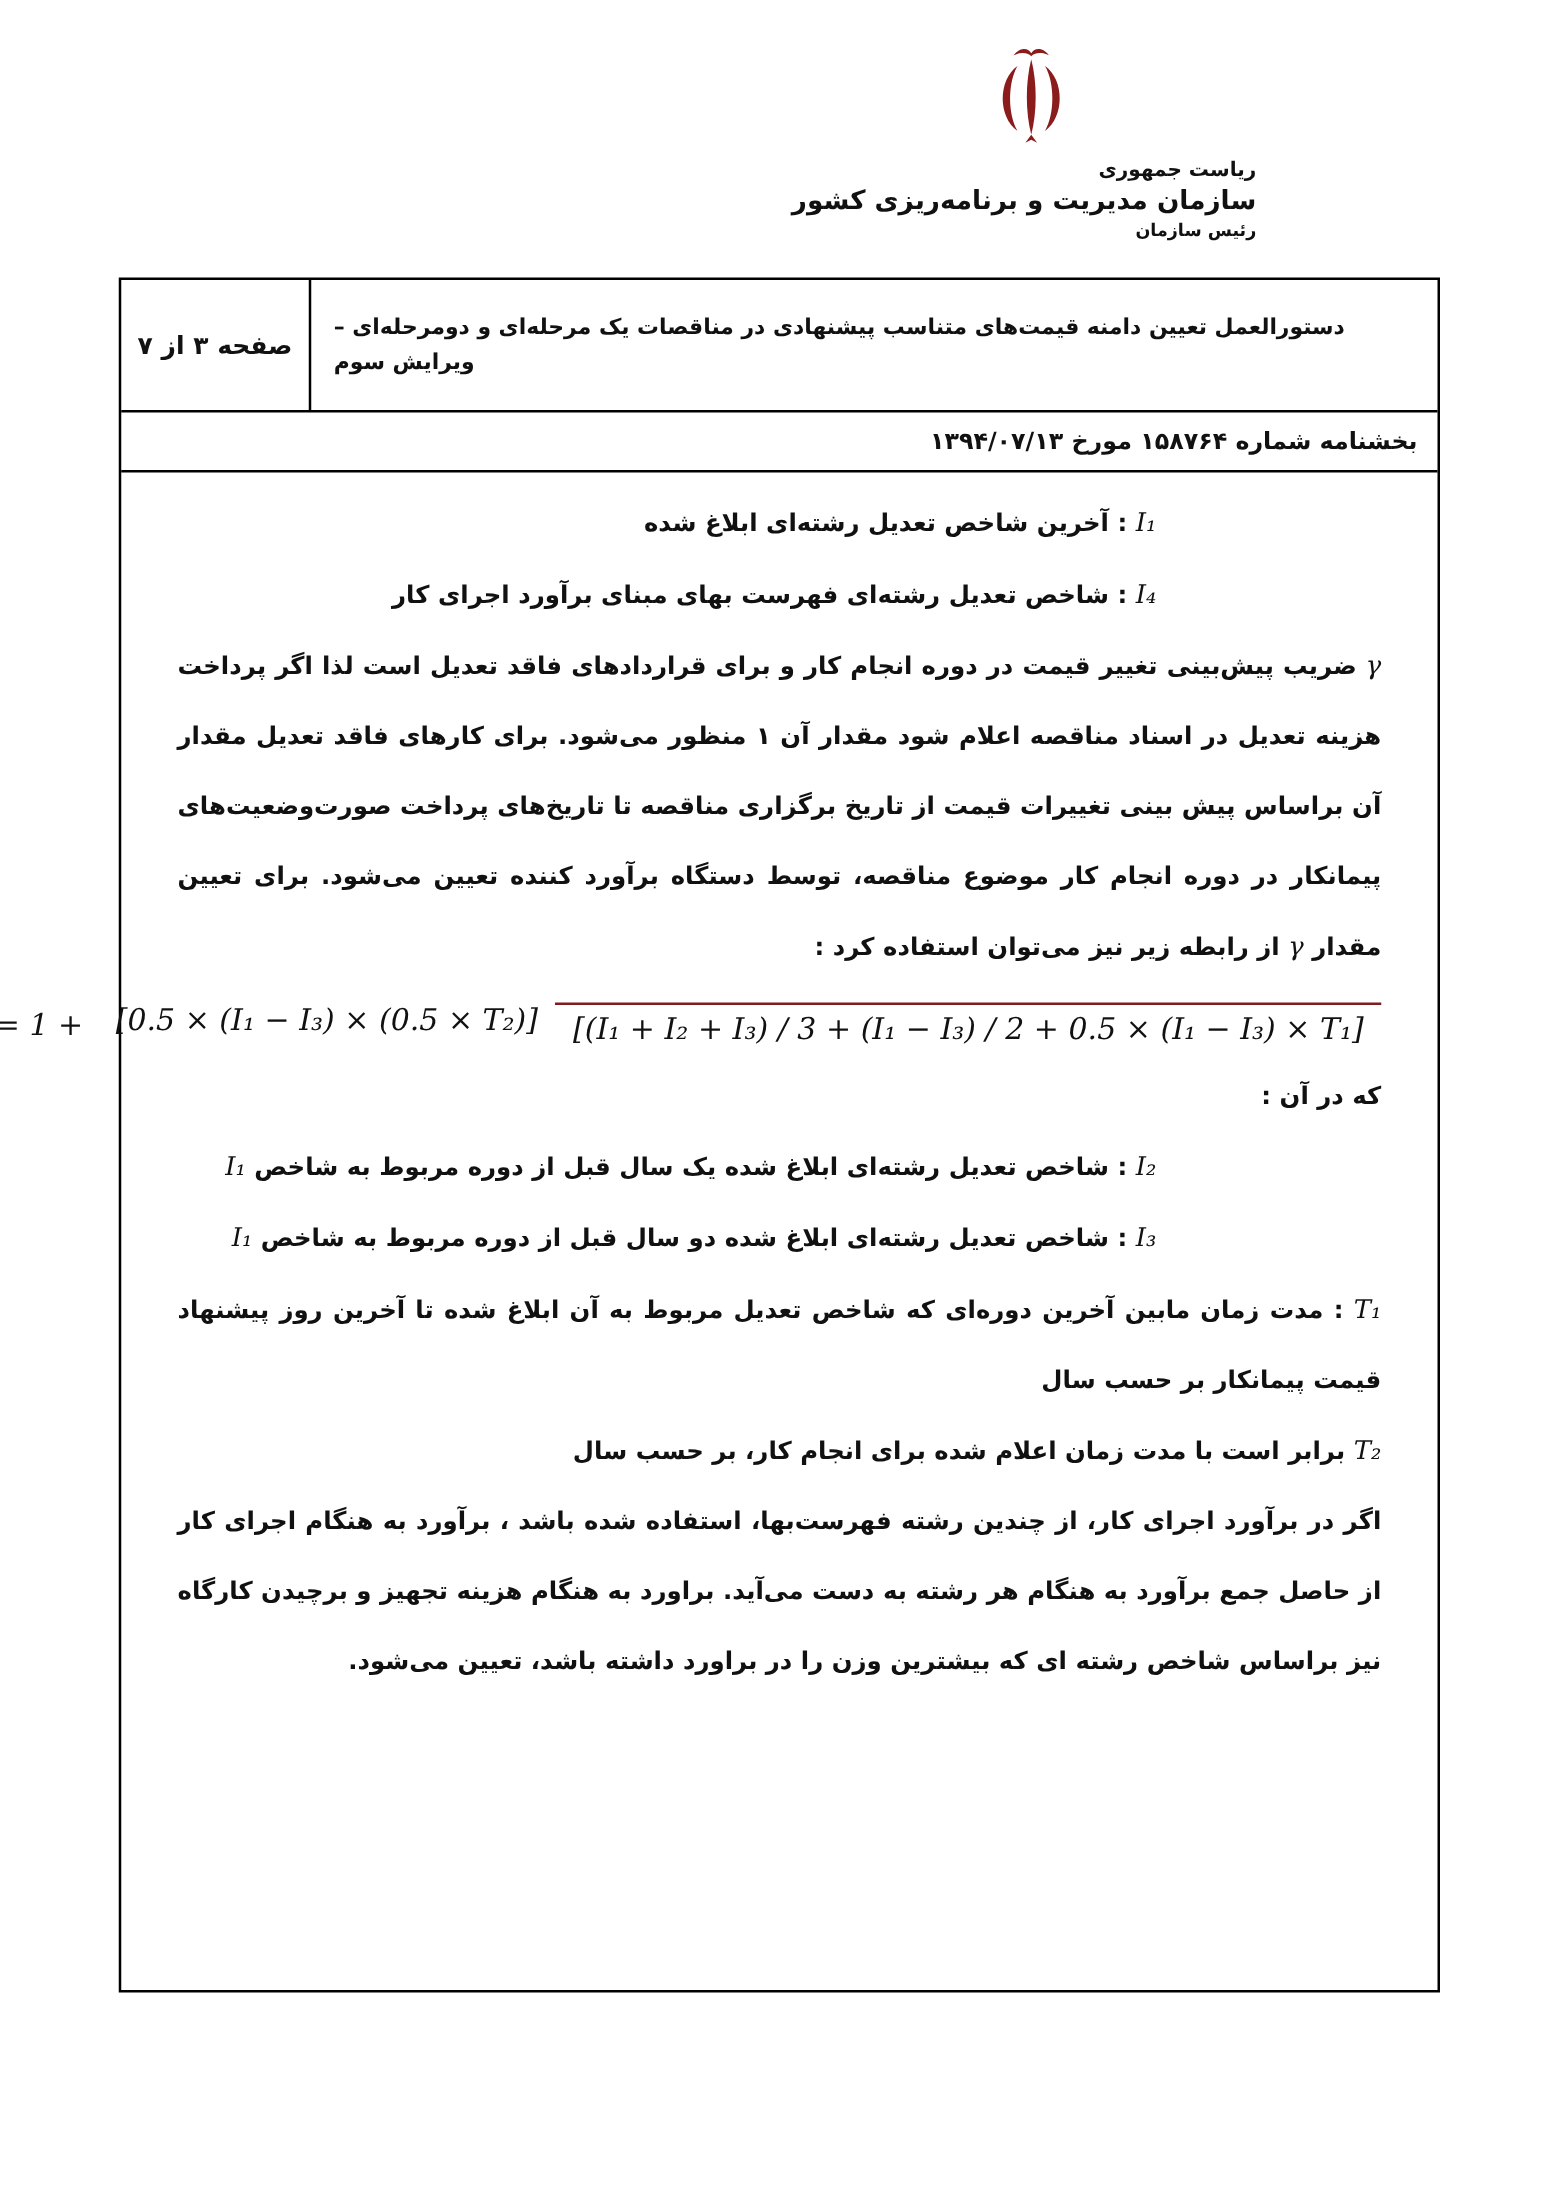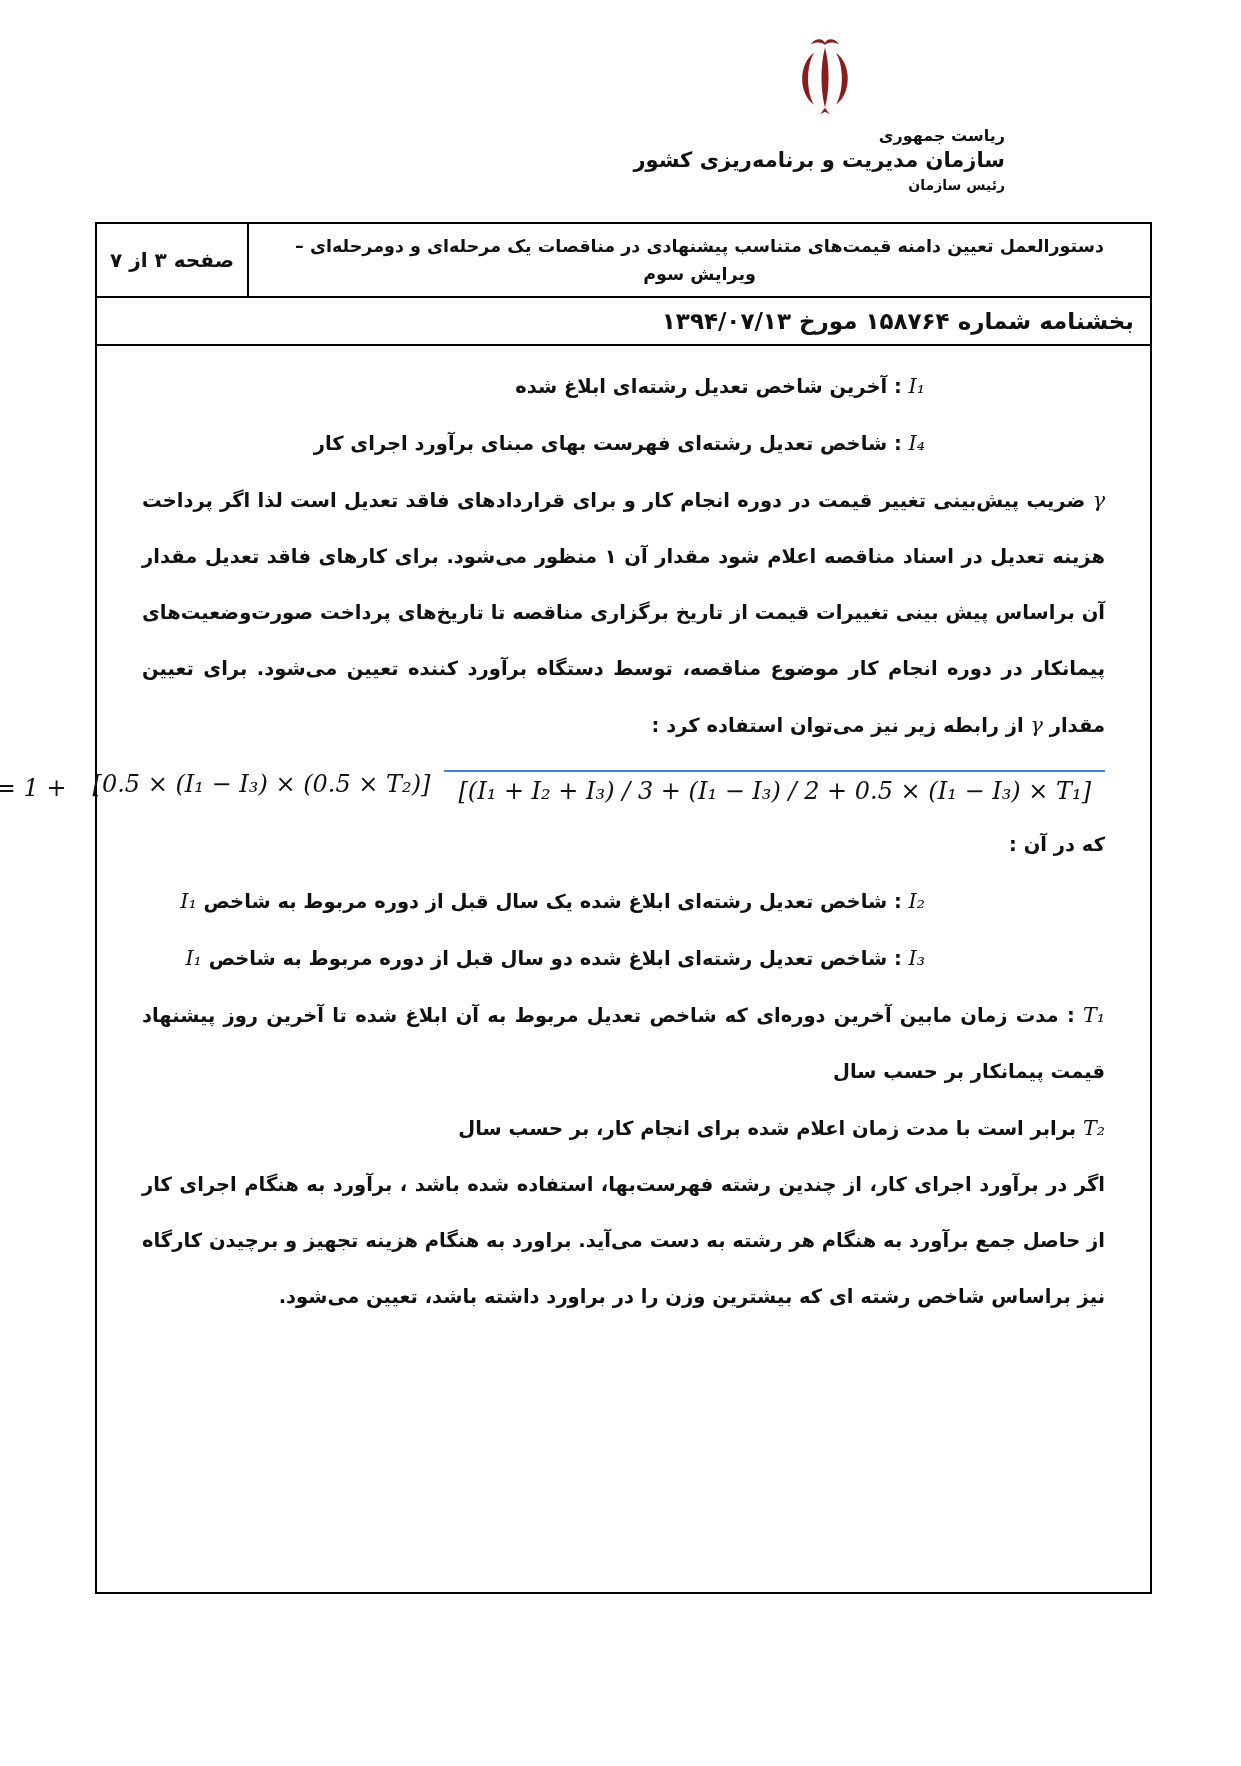--- a/index.html
+++ b/index.html
@@ -36,39 +36,39 @@
   }
   .hdr-row1 {
     display: flex;
     border-bottom: 2px solid #000;
     min-height: 64px;
     align-items: stretch;
   }
   .hdr-title {
     flex: 1;
     display: flex; align-items: center;
-    padding: 8px 18px;
+    padding: 24px 18px;
     font-size: 17.5px;
     font-weight: bold;
-    text-align: center;
+    text-align: left;
     line-height: 1.6;
   }
   .hdr-page {
     width: 150px;
     border-right: 2px solid #000;
     display: flex; align-items: center; justify-content: center;
     font-size: 20px;
     font-weight: bold;
   }
   .hdr-row2 {
     border-bottom: 2px solid #000;
     height: 46px;
     display: flex; align-items: center;
     padding: 0 16px;
-    font-size: 23px;
+    font-size: 19px;
     font-weight: bold;
     text-align: right;
   }
 
   
   .content {
     padding: 12px 45px 0 45px;
     font-size: 19.5px;
     font-weight: bold;
   }
@@ -94,21 +94,21 @@
     width: max-content;
     margin: 16px auto 12px 55px;
     font-family: "DejaVu Serif", "DejaVu Sans", serif;
     font-style: italic;
     font-weight: normal;
     font-size: 24px;
     color: #111;
   }
   .frac { display: inline-flex; flex-direction: row; text-align: right; }
   .frac .num { padding: 0 14px 5px 14px; }
-  .frac .den { border-top: 2px solid #3b82f6; padding: 5px 14px 0 14px; }
+  .frac .den { border-top: 2px solid #7f1d1d; padding: 5px 14px 0 14px; }
 </style>
 </head>
 <body>
 
 <div class="page">
 
   <header class="brand">
     <svg class="emblem" viewBox="0 0 100 112" aria-hidden="true">
       <g fill="#8b1c1c">
         <path d="M32 13 C40 3 48 7 50 11 C52 7 60 3 68 13 C60 9 52 11 50 14 C48 11 40 9 32 13 Z"></path>

